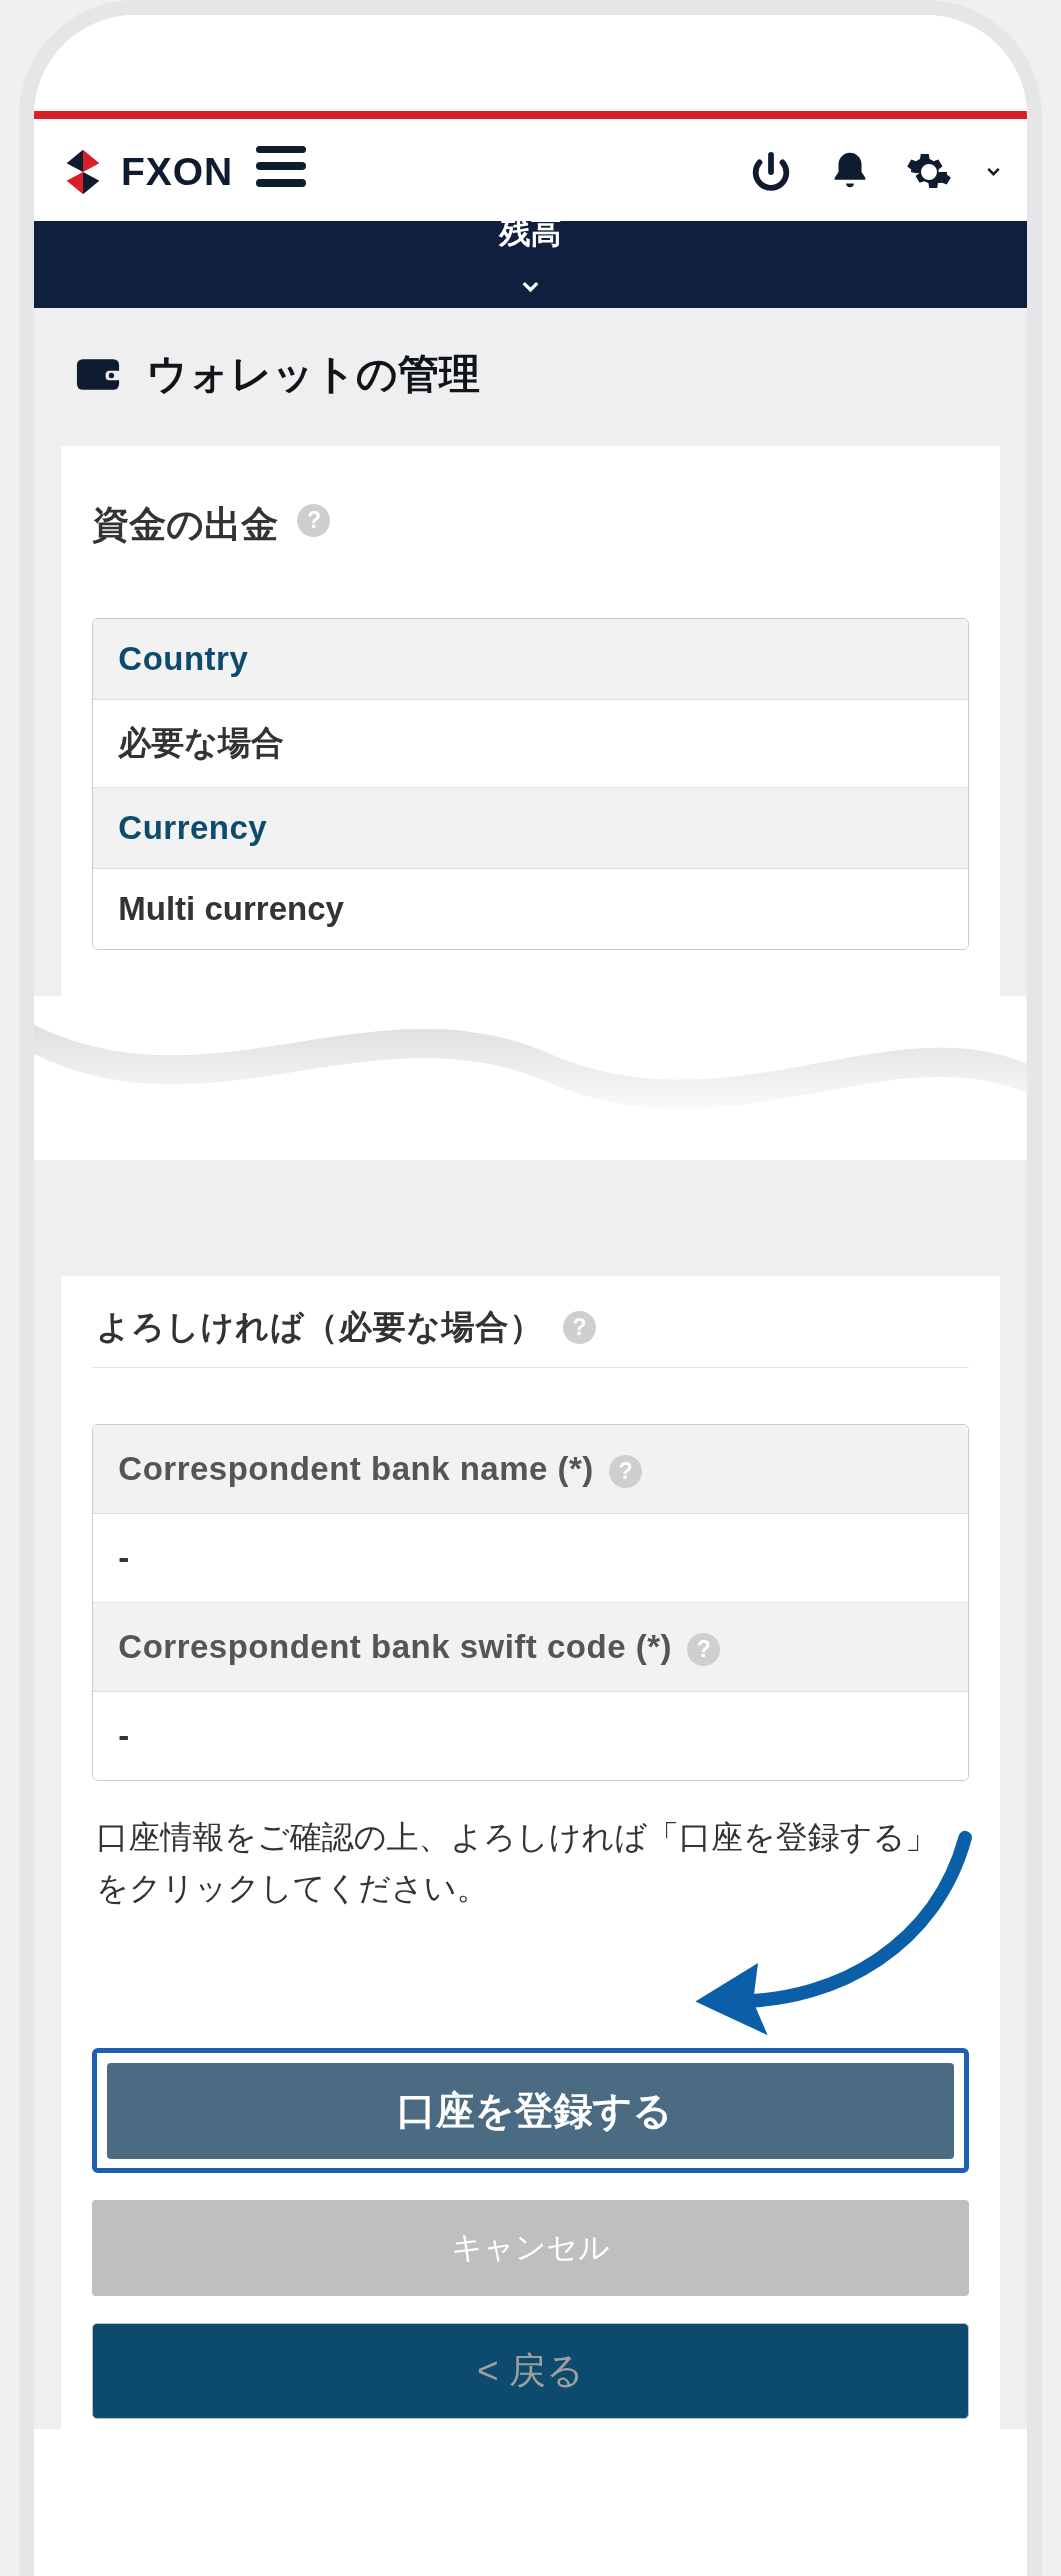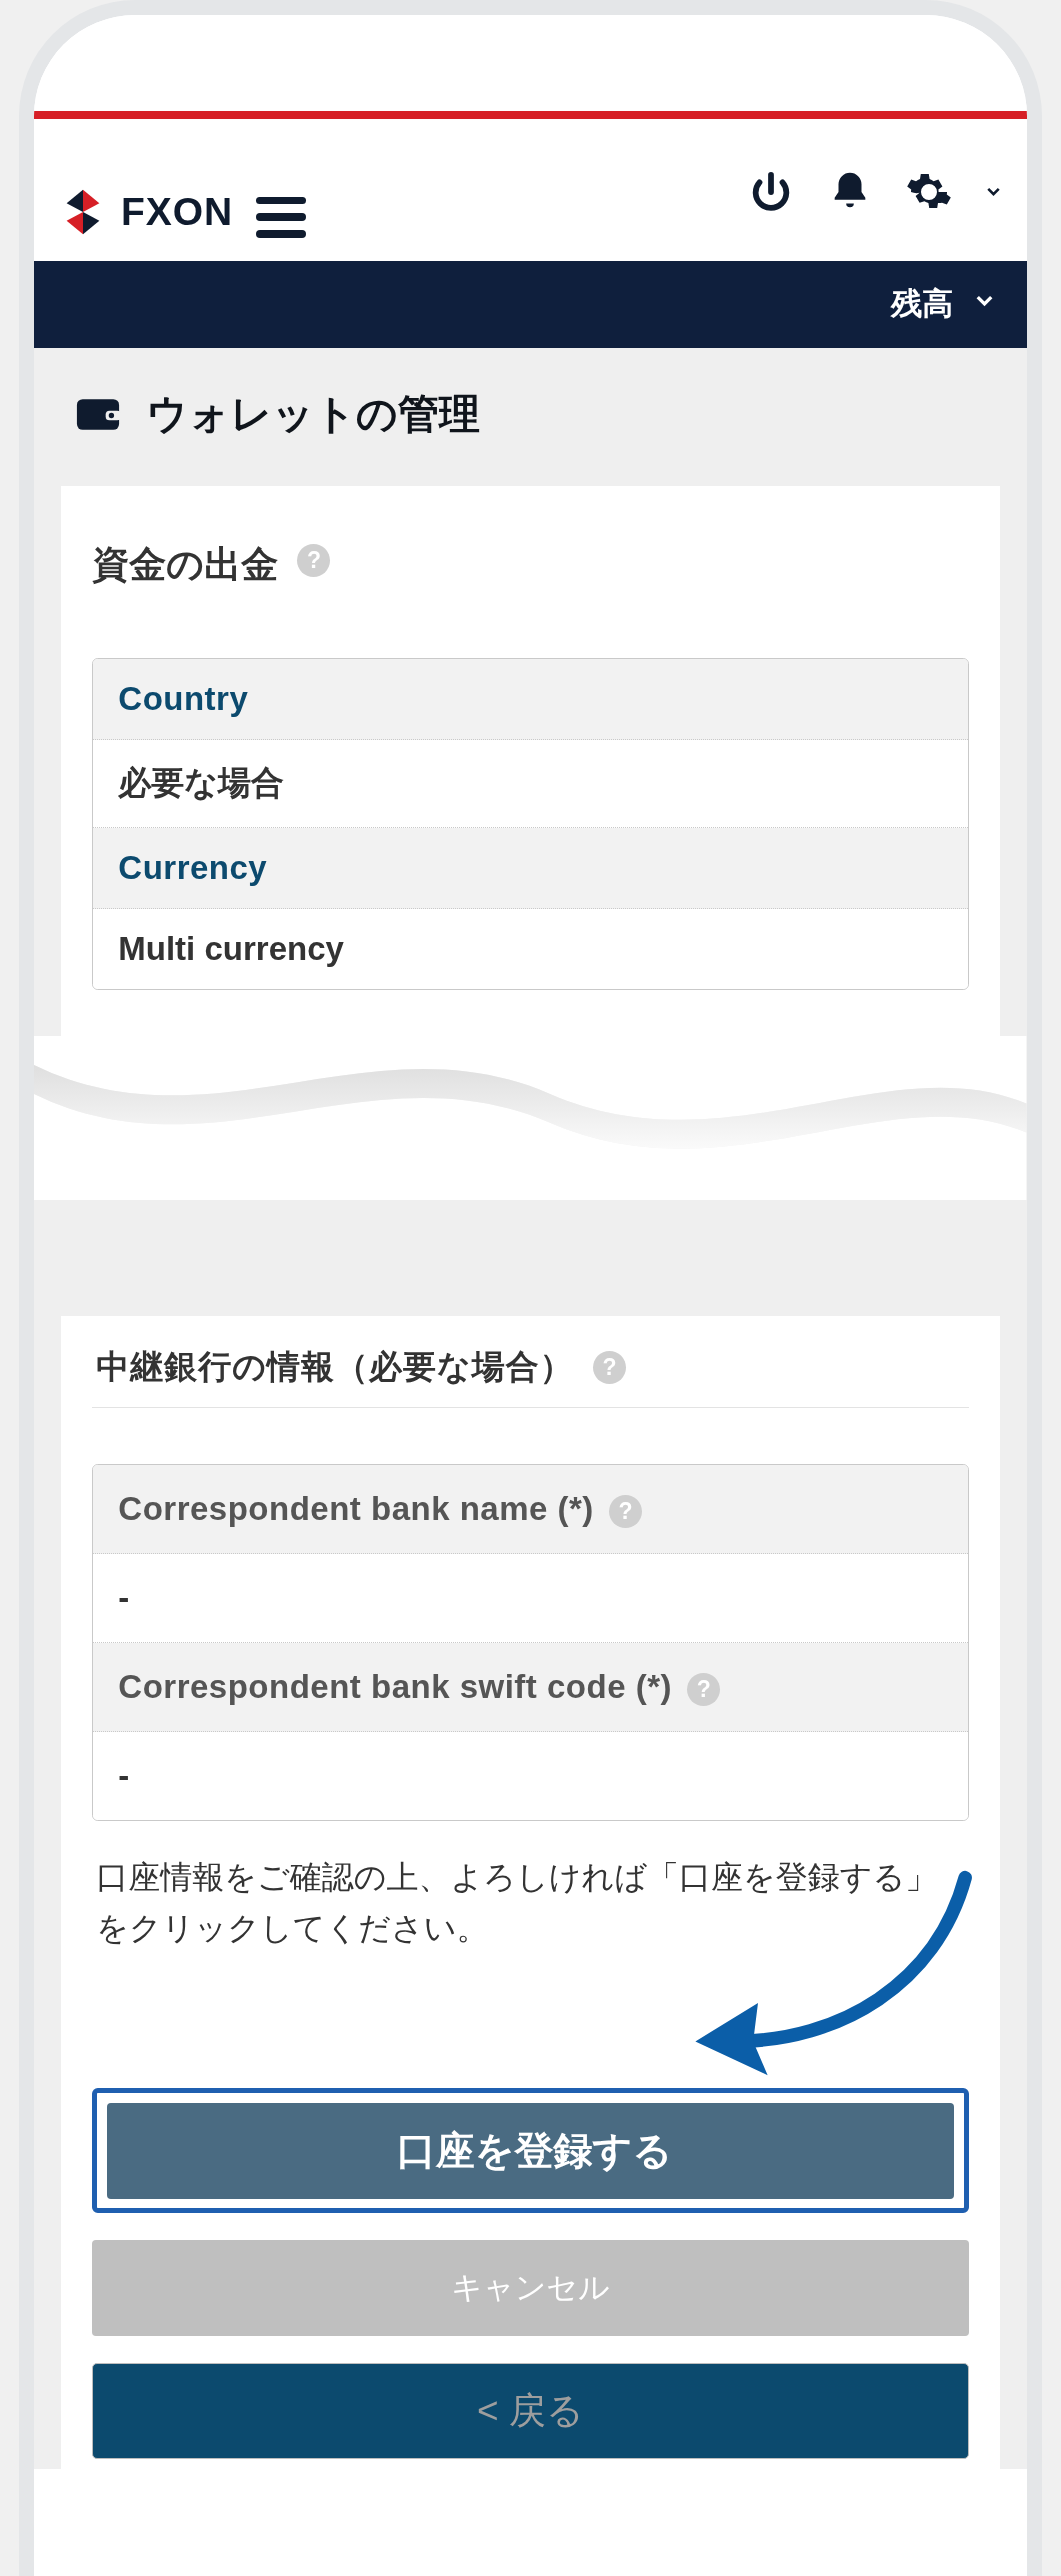--- a/index.html
+++ b/index.html
@@ -21,34 +21,35 @@
   }
   .screen {
     position: absolute; left: 0; right: 0; top: 0; bottom: 0;
     background: #fff; overflow: hidden;
   }
   .red-line { height: 7.7px; background: #d61f26; margin-top: 96px; }
   .header {
     display: flex; align-items: center; justify-content: space-between;
     padding: 27px 23px 23px 23px; background: #fff;
   }
-  .header-left { display: flex; align-items: flex-end; gap: 23px; margin-top: 40px; }
+  .header-left { display: flex; align-items: flex-start; gap: 23px; }
   .logo { display: flex; align-items: center; gap: 11.6px; }
   .logo-mark { width: 52px; height: 52px; position: relative; }
   .logo-text { font-size: 39px; font-weight: 900; letter-spacing: 1px; color: #0f1b2e; }
   .hamburger { width: 50px; height: 41px; display:flex; flex-direction:column; justify-content:space-between; cursor:pointer; }
   .hamburger span { display:block; height: 7.7px; background:#0f1b2e; border-radius:3.9px; }
   .header-right { display:flex; align-items:center; gap: 29px; }
   .hicon { width: 50px; height: 50px; display:flex; align-items:center; justify-content:center; color:#0f1b2e; cursor:pointer; }
   .chev-sm { width: 21px; height: 21px; display:flex; align-items:center; justify-content:center; color:#0f1b2e; cursor:pointer;}
   .balance-bar {
     background: #0f1f3d; color: #fff; height: 87px;
     display:flex; align-items:center; justify-content:flex-end;
     padding: 0 29px; font-size: 31px; font-weight: 600; gap: 17.4px;
     cursor:pointer;
+    flex-direction:column;
   }
   .content-bg { background: #efefef; width: 100%;}
   .page-title-row { display:flex; align-items:center; gap: 25px; padding: 39px 41px 44px 41px; }
   .wallet-icon { width: 46px; height: 39px; color:#0f1b2e; }
   .page-title { font-size: 41px; font-weight: 700; color:#10151c; }
   .card {
     background:#fff; margin: 0 27px; padding: 46px 31px 52px 31px;
   }
   .card2 {
     background:#fff; margin: 0 27px; padding: 9.6px 31px 9.6px 31px;
@@ -204,21 +205,21 @@
               </linearGradient>
             </defs>
             <path d="M0,30 C180,120 340,-20 520,60 C700,140 860,10 1000,70 L1000,0 L0,0 Z" fill="#ffffff"></path>
             <path d="M0,60 C180,150 340,10 520,90 C700,170 860,40 1000,100 L1000,170 L0,170 Z" fill="#ffffff"></path>
             <path d="M0,30 C180,120 340,-20 520,60 C700,140 860,10 1000,70 L1000,100 C860,40 700,170 520,90 C340,10 180,150 0,60 Z" fill="url(#shade)" opacity="0.7"></path>
           </svg>
         </div>
 
         <div class="card2">
           <div class="mid-section-title-row">
-            <span class="mid-section-title">中継銀行の情報（必要な場合）</span>
+            <span class="mid-section-title">よろしければ（必要な場合）</span>
             <span class="help-icon">?</span>
           </div>
 
           <div class="box2">
             <div class="box-row2 header2">
               <span>Correspondent bank name (*)</span>
               <span class="help-icon">?</span>
             </div>
             <div class="box-row2 value2">-</div>
             <div class="box-row2 header2">

